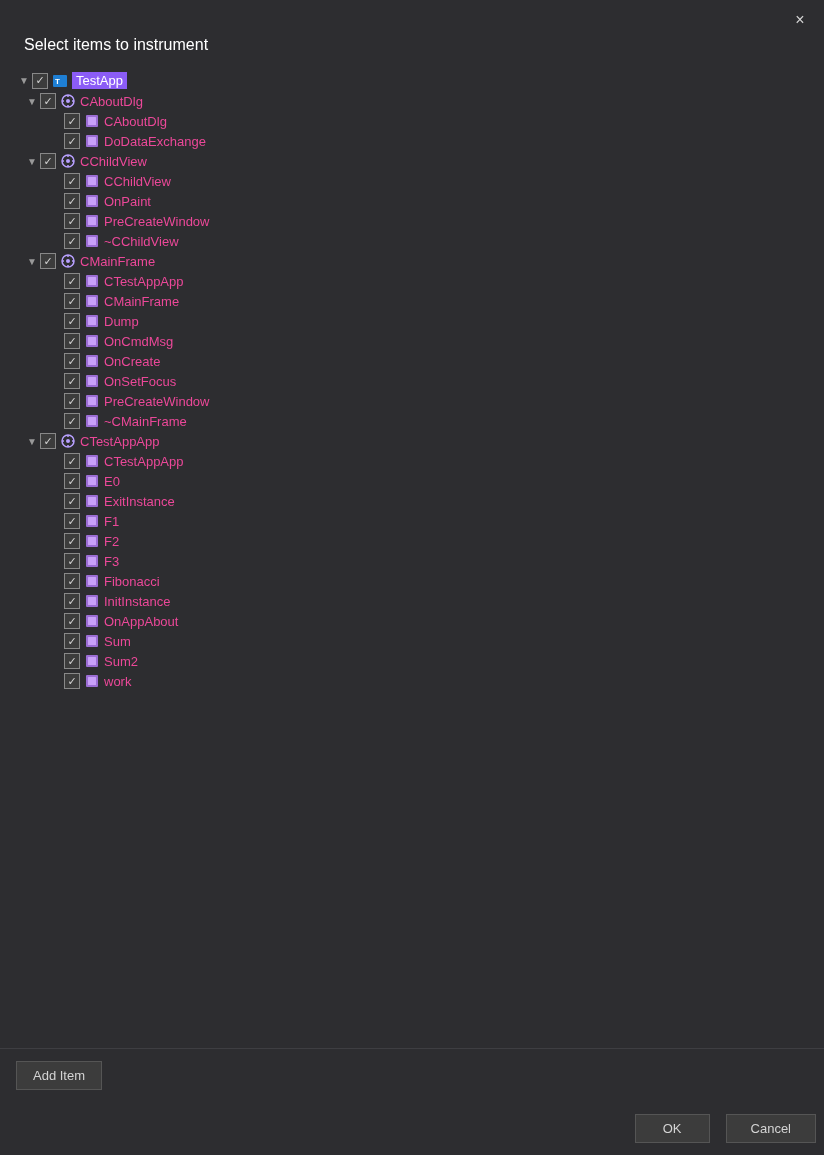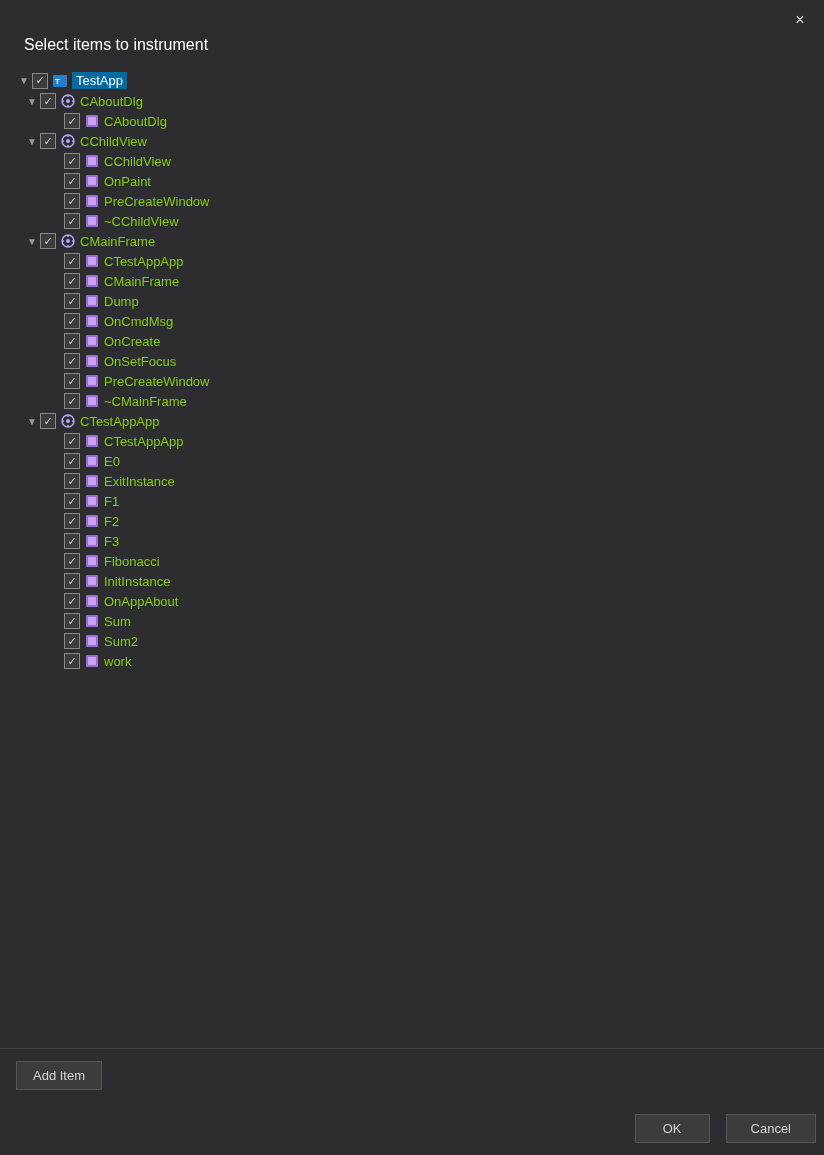--- a/index.html
+++ b/index.html
@@ -87,24 +87,24 @@
     .node-icon {
       width: 16px;
       height: 16px;
       margin-right: 4px;
       flex-shrink: 0;
       display: inline-flex;
       align-items: center;
       justify-content: center;
     }
     .item-label {
-      color: #84cc16;
+      color: #ec4899;
     }
     .item-label.selected {
-      background: #0369a1;
+      background: #8b5cf6;
       color: white;
       padding: 1px 4px;
     }
     .indent1 { padding-left: 8px; }
     .indent2 { padding-left: 32px; }
     .bottom-bar {
       padding: 12px 16px;
       display: flex;
       align-items: center;
       border-top: 1px solid #3e3e42;
@@ -195,20 +195,31 @@
         <span class="expand-arrow" style="visibility:hidden;">▶</span>
         <div class="checkbox checked"></div>
         <span class="node-icon">
           <svg width="16" height="16" viewBox="0 0 16 16">
               <rect x="2" y="2" width="12" height="12" fill="#9b6dd4" rx="1"></rect>
               <rect x="4" y="4" width="8" height="8" fill="#c8a0f8" rx="0.5"></rect>
             </svg>
         </span>
         <span class="item-label">CAboutDlg</span>
       </div>
+      <div class="tree-item indent2">
+        <span class="expand-arrow" style="visibility:hidden;">▶</span>
+        <div class="checkbox checked"></div>
+        <span class="node-icon">
+          <svg width="16" height="16" viewBox="0 0 16 16">
+              <rect x="2" y="2" width="12" height="12" fill="#9b6dd4" rx="1"></rect>
+              <rect x="4" y="4" width="8" height="8" fill="#c8a0f8" rx="0.5"></rect>
+            </svg>
+        </span>
+        <span class="item-label">DoDataExchange</span>
+      </div>
 
       <div class="tree-item indent1">
         <span class="expand-arrow">▼</span>
         <div class="checkbox checked"></div>
         <span class="node-icon">
           <svg width="16" height="16" viewBox="0 0 16 16">
               <circle cx="8" cy="8" r="6" fill="none" stroke="#b8a0ff" stroke-width="1.5"></circle>
               <circle cx="8" cy="8" r="2" fill="#b8a0ff"></circle>
               <line x1="8" y1="2" x2="8" y2="4" stroke="#b8a0ff" stroke-width="1.5"></line>
               <line x1="8" y1="12" x2="8" y2="14" stroke="#b8a0ff" stroke-width="1.5"></line>

